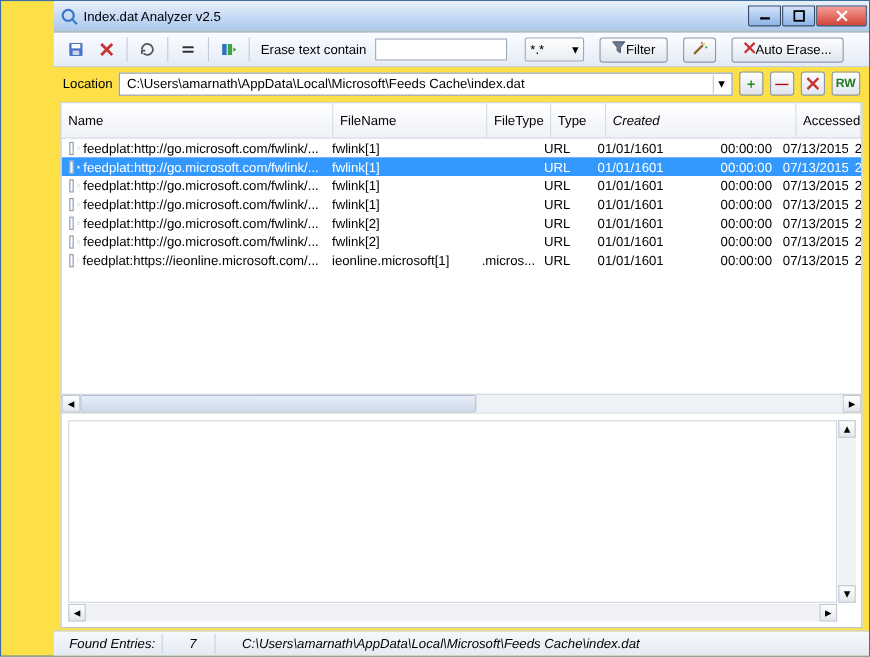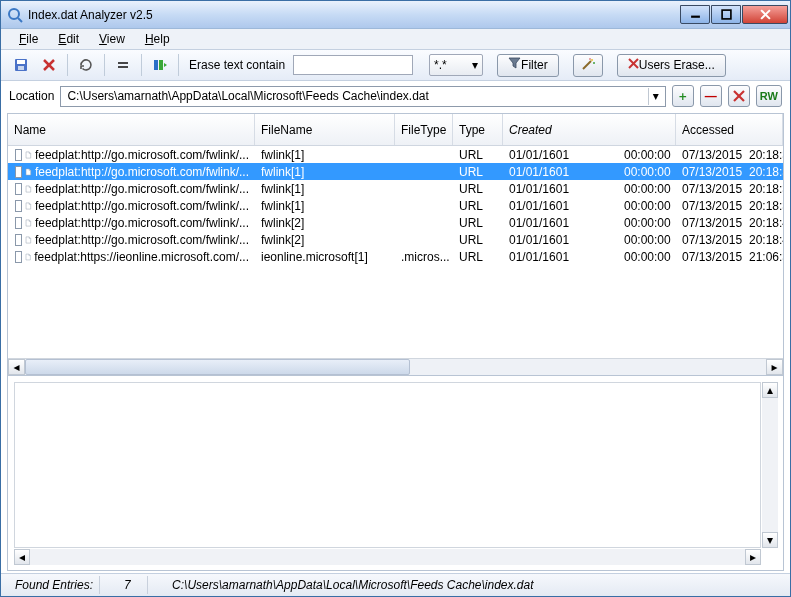--- a/index.html
+++ b/index.html
@@ -1,17 +1,17 @@
 <!DOCTYPE html>
 <html><head>
 <meta charset="utf-8">
 <style>
 * { margin: 0; padding: 0; box-sizing: border-box; font-family: "Segoe UI", Tahoma, sans-serif; font-size: 12px; }
 body { background: #d6dff0; overflow: hidden; }
-.window { width: 791px; height: 597px; background: #ffffff; border: 1px solid #3a6ea5; display: flex; flex-direction: column; }
+.window { width: 791px; height: 597px; background: #fde047; border: 1px solid #3a6ea5; display: flex; flex-direction: column; padding-left: 48px; }
 .titlebar { height: 28px; background: linear-gradient(to bottom, #e9f1fc 0%, #c7dbf5 50%, #aec8ec 100%); display: flex; align-items: center; padding: 0 2px 0 6px; border-bottom: 1px solid #9db8d9; }
 .titlebar .icon { width: 16px; height: 16px; margin-right: 5px; }
 .titlebar .title { flex: 1; color: #000; font-size: 12px; }
 .winbtns { display: flex; gap: 0; }
 .winbtn { width: 30px; height: 19px; border: 1px solid #394a63; border-radius: 0 0 2px 2px; margin-left: 1px; display: flex; align-items: center; justify-content: center; cursor: pointer; }
 .winbtn.min { background: linear-gradient(to bottom, #d1e2fa, #8db4e8); }
 .winbtn.max { background: linear-gradient(to bottom, #d1e2fa, #8db4e8); }
 .winbtn.close { background: linear-gradient(to bottom, #f5a09a, #d14336); width: 46px; }
 .winbtn svg { width: 11px; height: 11px; }
 
@@ -108,26 +108,20 @@
         </div>
       <div class="winbtn close">
           <svg viewBox="0 0 10 10">
             <line x1="1" y1="1" x2="9" y2="9" stroke="#fff" stroke-width="1.8"></line>
             <line x1="9" y1="1" x2="1" y2="9" stroke="#fff" stroke-width="1.8"></line>
           </svg>
         </div>
     </div>
   </div>
 
-  <div class="menubar">
-    <span class="menuitem"><u>F</u><span></span>ile</span>
-    <span class="menuitem"><u>E</u>dit</span>
-    <span class="menuitem"><u>V</u>iew</span>
-    <span class="menuitem"><u>H</u>elp</span>
-  </div>
 
   <div class="toolbar">
     <div class="tbtn">
         <svg width="16" height="16" viewBox="0 0 16 16">
           <rect x="2" y="2" width="12" height="12" fill="#4a72c8" rx="1"></rect>
           <rect x="4" y="3" width="8" height="4" fill="#fff"></rect>
           <rect x="5" y="9" width="6" height="4" fill="#c8d6ee"></rect>
         </svg>
       </div>
     <div class="tbtn">
@@ -181,21 +175,21 @@
           <circle cx="14" cy="5" r="1" fill="#40a040"></circle>
           <circle cx="10" cy="1" r="0.8" fill="#d04040"></circle>
         </svg>
       </div>
     <div style="width:6px"></div>
     <div class="btn">
       <span><svg width="11" height="11" viewBox="0 0 11 11">
             <line x1="1" y1="1" x2="10" y2="10" stroke="#c83232" stroke-width="2"></line>
             <line x1="10" y1="1" x2="1" y2="10" stroke="#c83232" stroke-width="2"></line>
           </svg></span>
-      <span>Users Erase...</span>
+      <span>Auto Erase...</span>
     </div>
   </div>
 
   <div class="locbar">
     <span>Location</span>
     <div class="locinput">
       <span>C:\Users\amarnath\AppData\Local\Microsoft\Feeds Cache\index.dat</span>
       <span class="locdrop">▾</span>
     </div>
     <div class="sqbtn green">＋</div>

